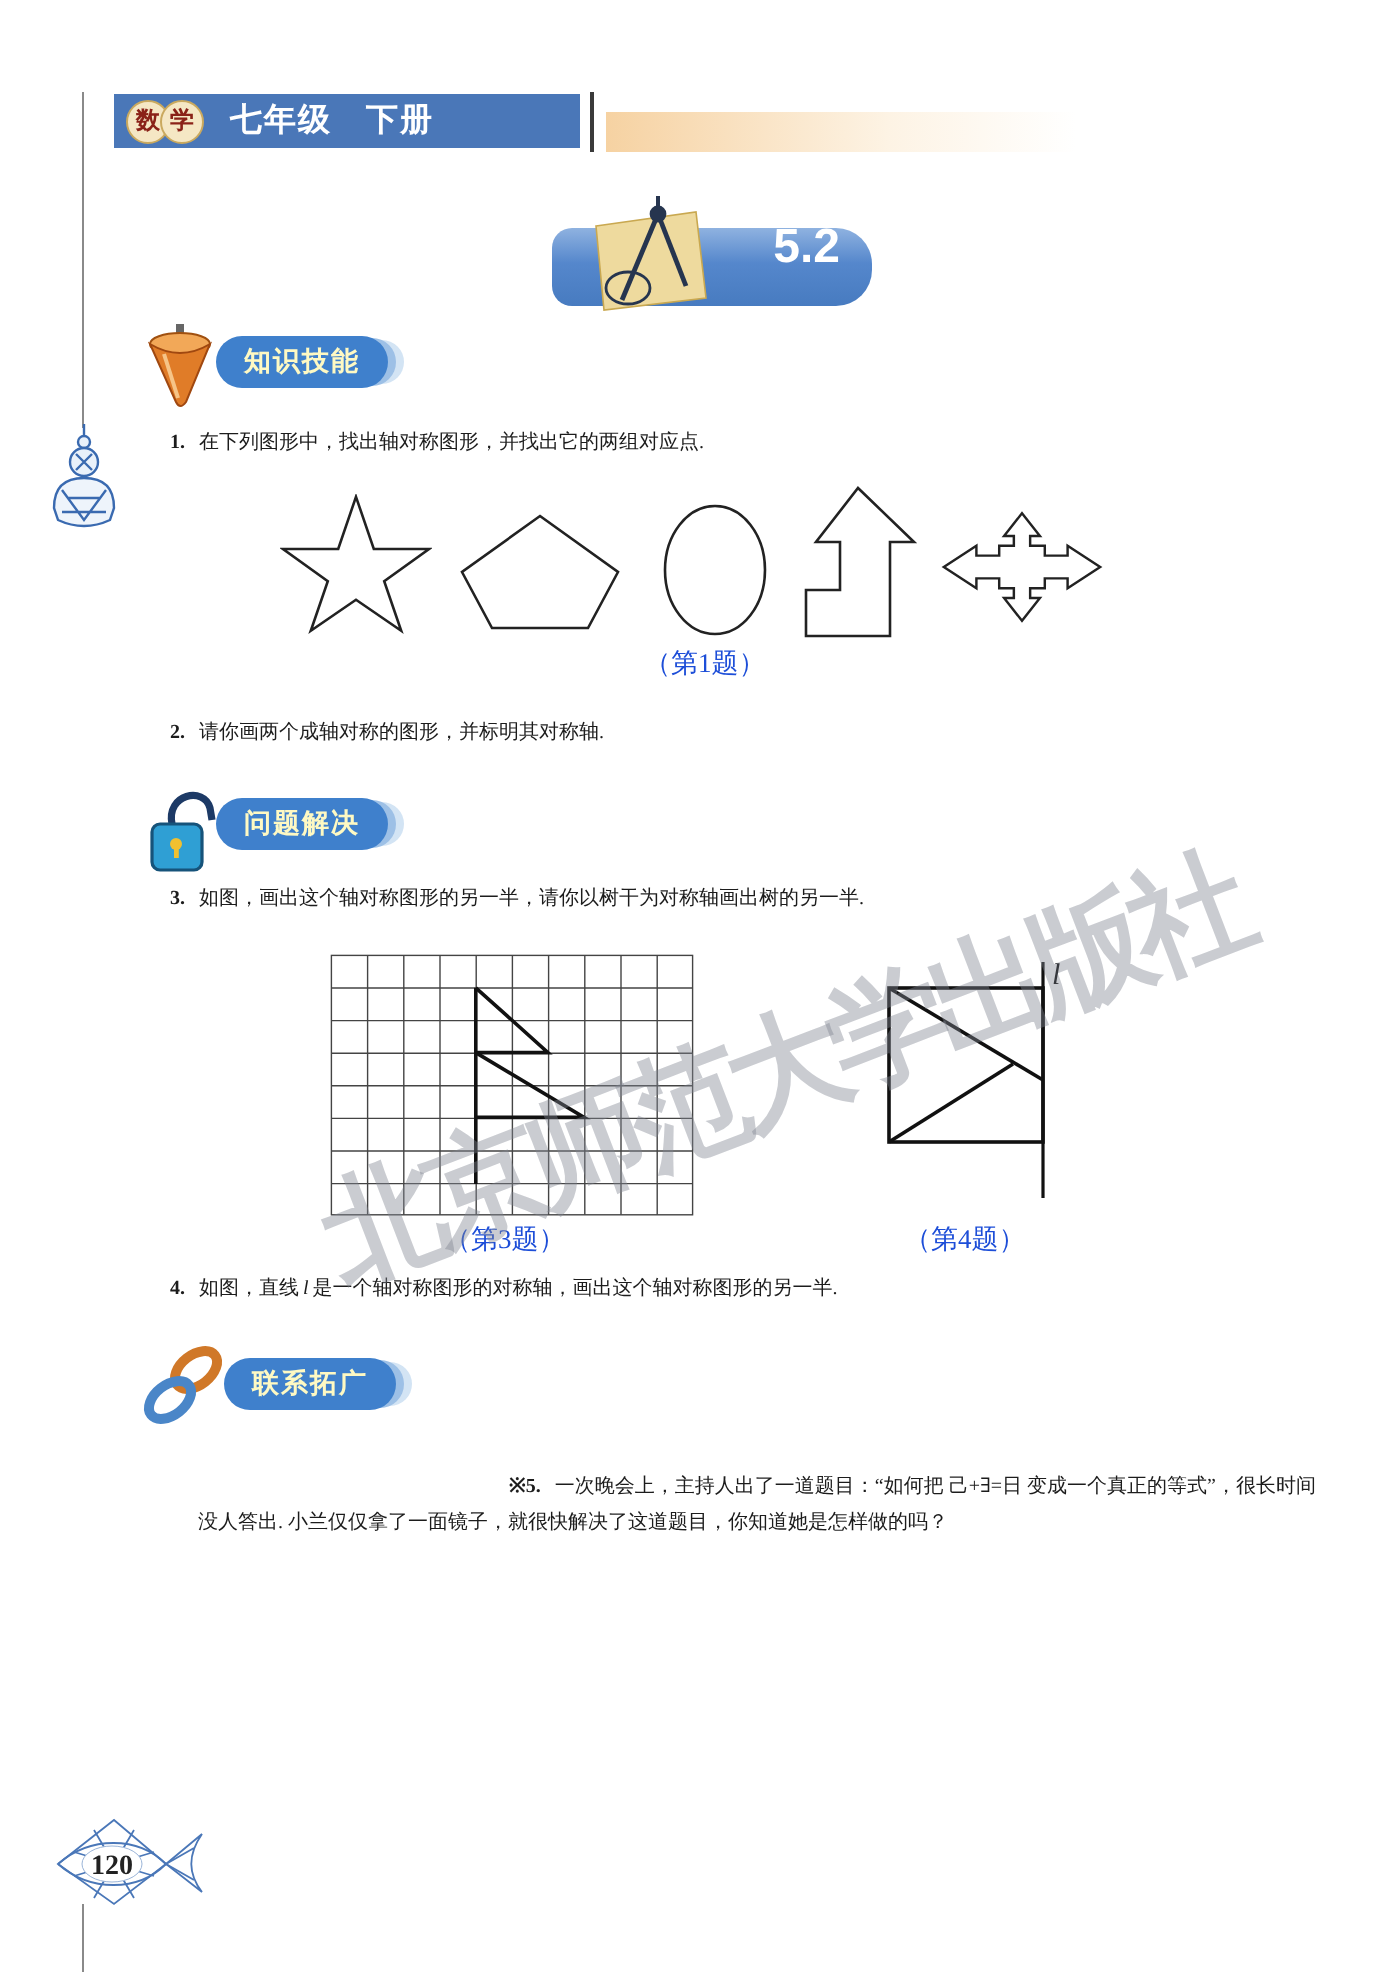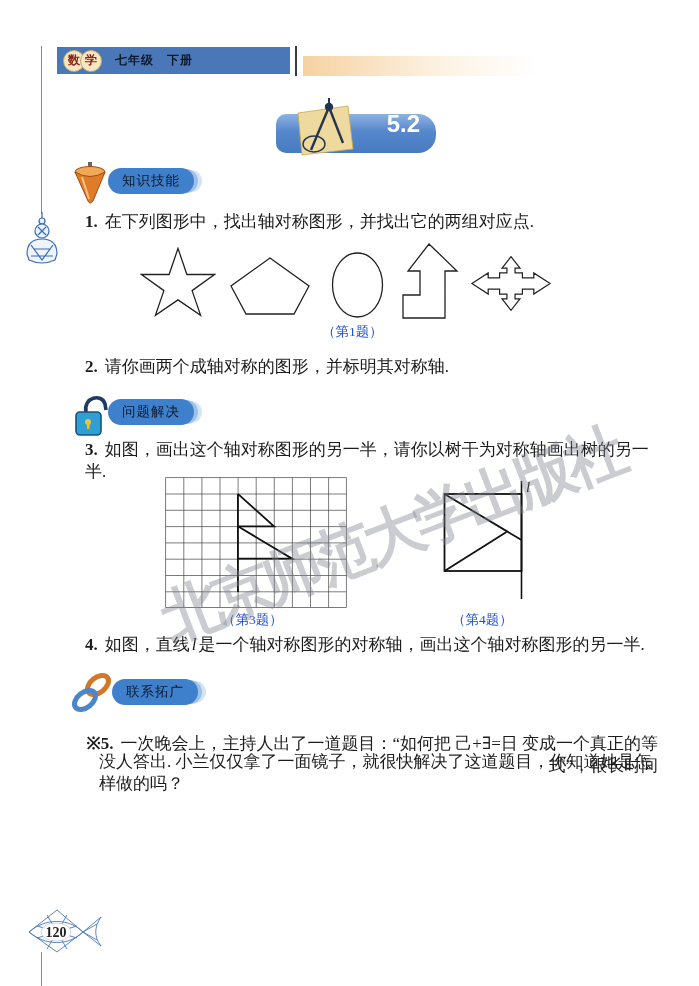--- a/index.html
+++ b/index.html
@@ -7,37 +7,37 @@
     position:relative;width:699px;height:986px;margin:0 auto;background:#ffffff;
     font-family:"Liberation Serif","DejaVu Serif",serif;color:#1c1c1c;overflow:hidden;
   }
   .abs{position:absolute;}
   
   .header-bar{left:57px;top:47px;width:233px;height:27px;background:#4a77b8;display:flex;align-items:center;}
   .logo{position:relative;width:44px;height:22px;margin-left:6px;}
   .logo .c{position:absolute;top:0;width:22px;height:22px;border-radius:50%;background:#f5e7c4;border:1px solid #caa95e;box-sizing:border-box;
     display:flex;align-items:center;justify-content:center;font-weight:bold;font-size:12px;color:#8a2218;font-family:"Liberation Sans",sans-serif;}
   .logo .c1{left:0;} .logo .c2{left:17px;}
-  .header-title{margin-left:8px;color:#0f172a;font-weight:bold;font-size:12px;letter-spacing:1px;font-family:"Liberation Sans",sans-serif;}
+  .header-title{margin-left:8px;color:#ffffff;font-weight:bold;font-size:16px;letter-spacing:1px;font-family:"Liberation Sans",sans-serif;}
   .header-divider{left:295px;top:46px;width:2px;height:30px;background:#3a3a3a;}
   .header-accent{left:303px;top:56px;width:235px;height:20px;background:linear-gradient(to right,#f6d2a2,#fdf3e4 60%,rgba(255,255,255,0));}
   .margin-line{left:41px;top:46px;width:1px;height:168px;background:#8a8a8a;}
   .bottom-line{left:41px;top:952px;width:1px;height:34px;background:#8a8a8a;}
   
   .ex-badge{left:276px;top:114px;width:160px;height:39px;border-radius:10px 18px 18px 10px;
     background:linear-gradient(#8fb2e0,#5587cc 45%,#477bc0);display:flex;align-items:baseline;justify-content:flex-end;
     padding-right:16px;box-sizing:border-box;color:#fff;font-family:"Liberation Sans",sans-serif;gap:47px;}
   .ex-label{font-size:15px;font-weight:bold;margin-right:6px;transform:translateY(-9px);}
   .ex-num{font-size:24px;font-weight:bold;transform:translateY(-4px);}
   
-  .pill{display:inline-block;background:#3f80cc;color:#0f172a;font-weight:normal;font-size:13.5px;
+  .pill{display:inline-block;background:#3f80cc;color:#fef9c3;font-weight:bold;font-size:13.5px;
     font-family:"Liberation Sans",sans-serif;padding:4px 14px;border-radius:999px;letter-spacing:1px;
     box-shadow:5px 0 0 -1px #9dc0e6,10px 0 0 -2px #d3e4f4;}
   
-  .prob{font-size:17px;line-height:22px;}
+  .prob{font-size:10px;line-height:22px;}
   .pnum{font-weight:bold;margin-right:7px;}
   .caption{font-size:13.5px;color:#1d4ed8;}
   .var{font-style:italic;font-family:"Liberation Serif",serif;margin:0 2px;}
   
   .watermark{left:150px;top:585px;transform:rotate(-21deg);transform-origin:0 0;
     font-size:60px;letter-spacing:-6px;white-space:nowrap;color:rgba(128,134,146,0.42);
     font-weight:bold;pointer-events:none;z-index:5;}
   svg{display:block;}
 </style>
 </head>

